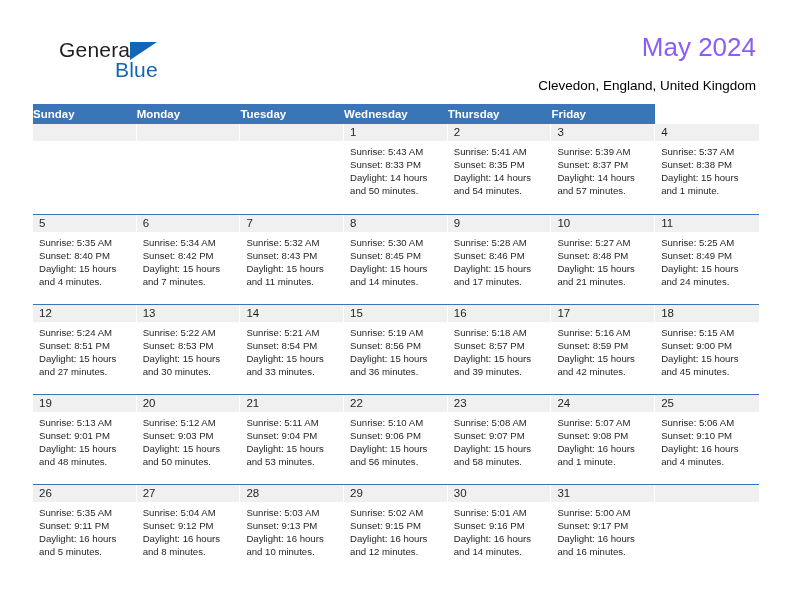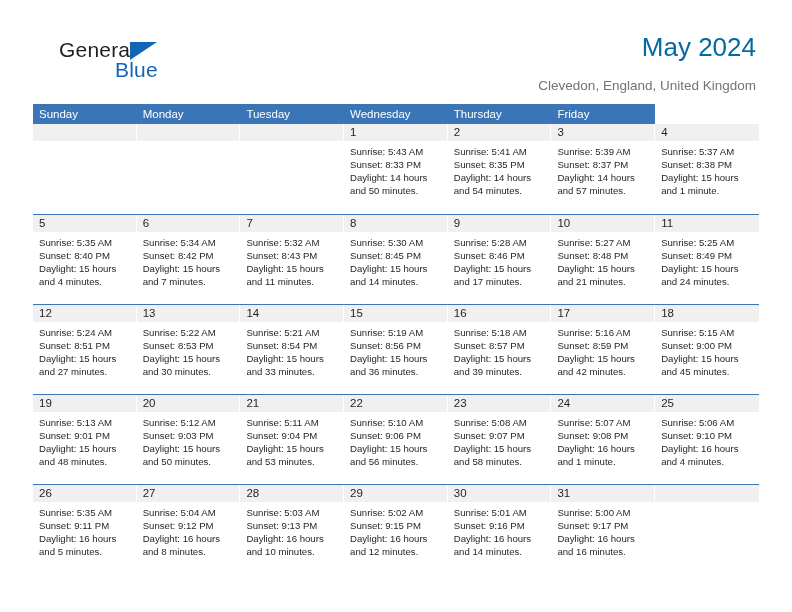--- a/index.html
+++ b/index.html
@@ -62,30 +62,30 @@
     font-size: 21px;
     color: #1266b5;
     letter-spacing: 0.2px;
   }
 
   .title {
     position: absolute;
     right: 36px;
     top: 32px;
     font-size: 26px;
-    color: #0369a1;
+    color: #8b5cf6;
     text-align: right;
     white-space: nowrap;
   }
   .subtitle {
     position: absolute;
     right: 36px;
     top: 78px;
     font-size: 13.5px;
-    color: #737373;
+    color: #000000;
     text-align: right;
     white-space: nowrap;
   }
 
   
   .calendar {
     position: absolute;
     left: 33px;
     top: 104px;
     width: 726px;
@@ -97,24 +97,24 @@
     background: #ffffff;
   }
   .weekday {
     flex: 0 0 103.7px;
     width: 103.7px;
     height: 20px;
     line-height: 20px;
     background: #3975b7;
     color: #ffffff;
     font-size: 11.5px;
-    padding-left: 6px;
     box-sizing: border-box;
     overflow: hidden;
     white-space: nowrap;
+    font-weight: bold;
   }
 
   .week {
     display: flex;
     width: 726px;
     height: 90px;
     border-top: 1.3px solid #3975b7;
     box-sizing: border-box;
   }
   .week.first {

